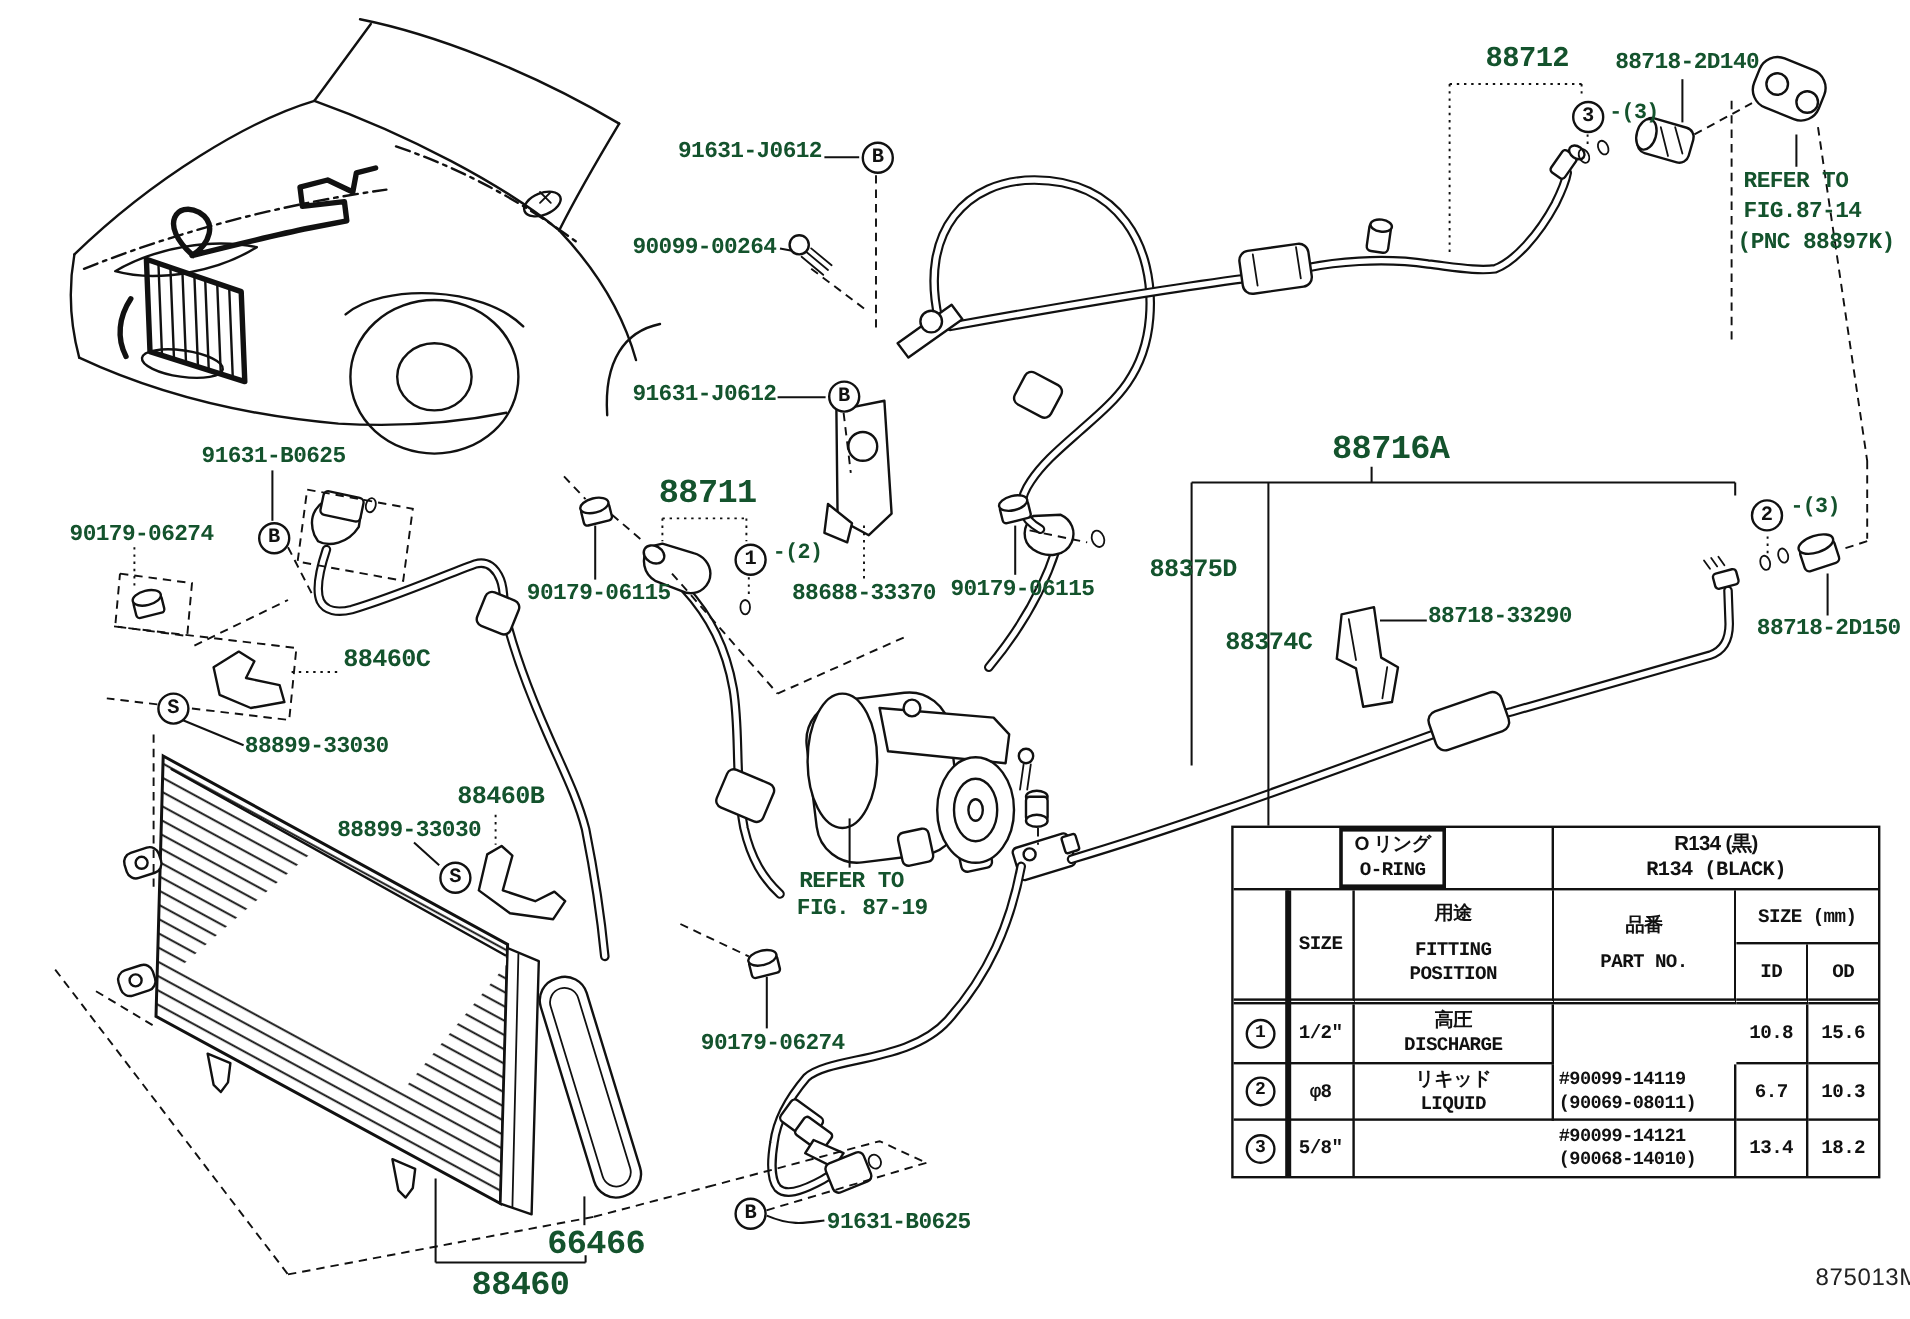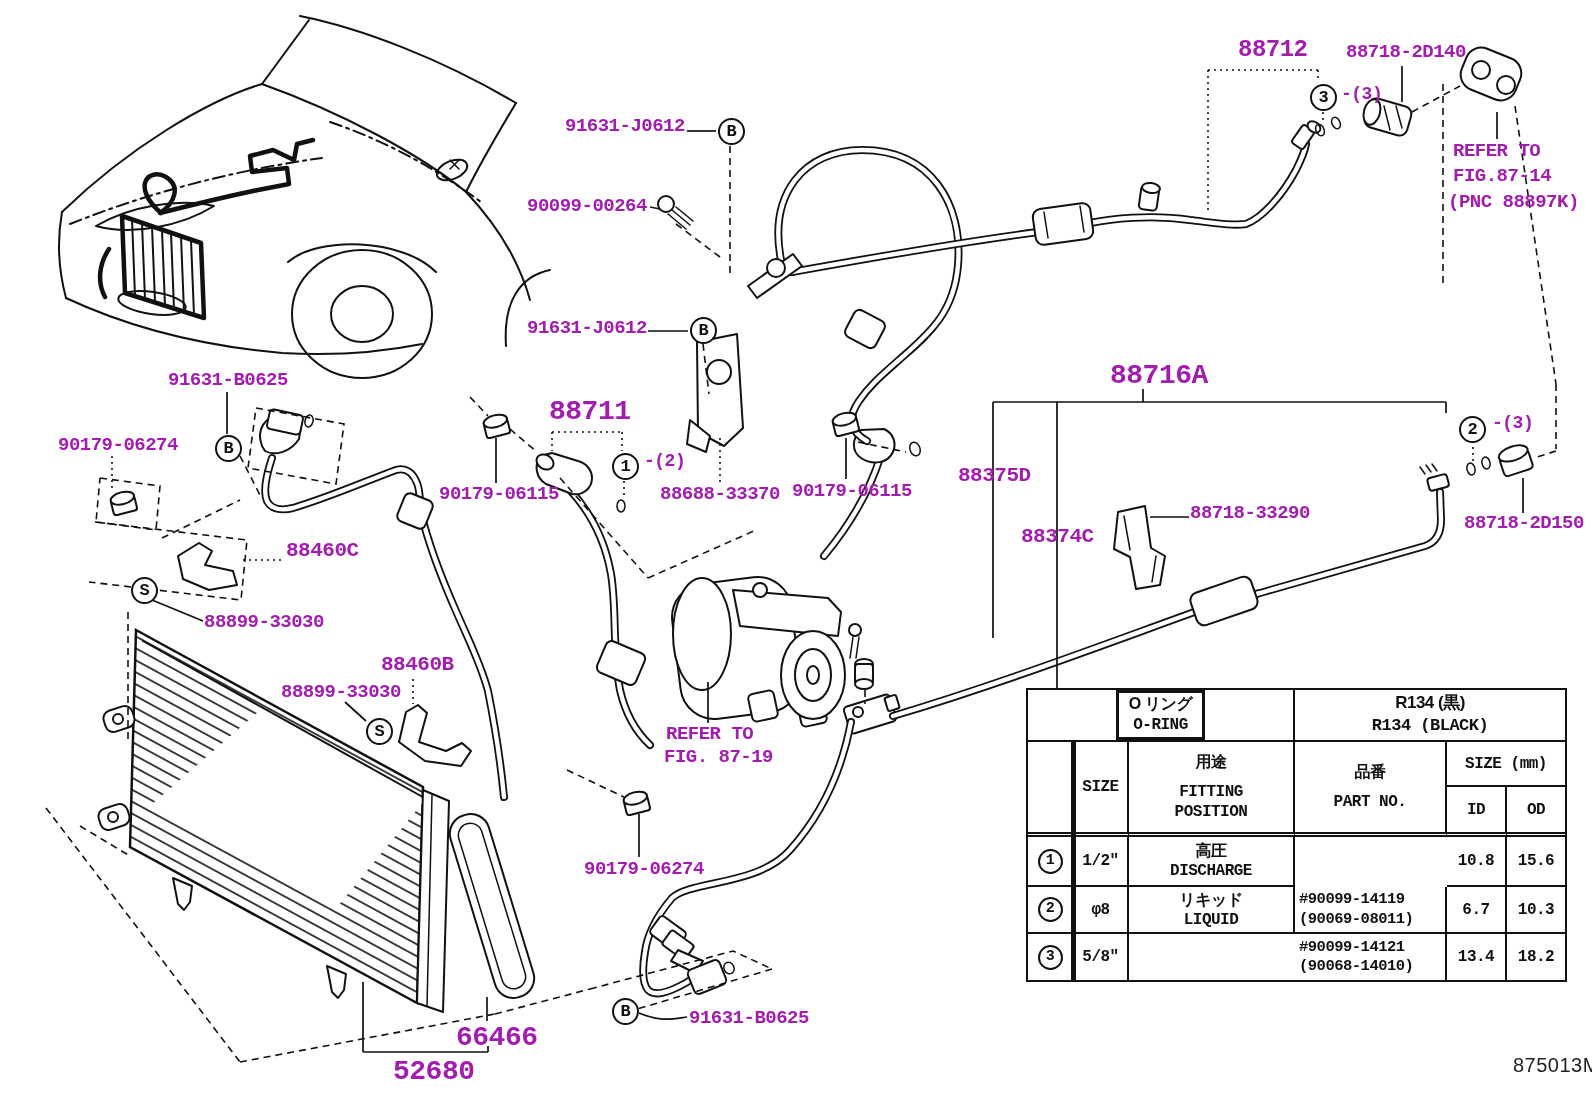--- a/index.html
+++ b/index.html
@@ -6,21 +6,21 @@
   #stage{position:relative;width:1592px;height:1099px;background:#fff;overflow:hidden;
          font-family:"Liberation Mono","DejaVu Sans Mono",monospace;color:#111;}
   svg{position:absolute;left:0;top:0;}
   .s2{stroke:#111;stroke-width:2;fill:none;stroke-linecap:round;stroke-linejoin:round;}
   .s15{stroke:#111;stroke-width:1.5;fill:none;stroke-linecap:round;}
   .bold{stroke:#111;stroke-width:4.5;fill:none;stroke-linecap:round;stroke-linejoin:round;}
   .part{fill:#fff;stroke:#111;stroke-width:2;stroke-linejoin:round;}
   .tube{stroke:#111;stroke-width:8;fill:none;stroke-linecap:round;}
   .core{stroke:#fff;stroke-width:4.4;fill:none;stroke-linecap:round;}
   .lbl{position:absolute;white-space:nowrap;font-weight:bold;font-size:19px;line-height:1;
-       letter-spacing:-0.5px;color:#a21caf;}
+       letter-spacing:-0.5px;color:#14532d;}
   .lbl.b21{font-size:21px;} .lbl.b22{font-size:28px;} .lbl.b24{font-size:24px;} .lbl.s18{font-size:18px;}
   .co{position:absolute;width:27px;height:27px;border:2.4px solid #111;border-radius:50%;
       display:flex;align-items:center;justify-content:center;font-weight:bold;font-size:17px;
       background:#fff;box-sizing:border-box;}
   .figcode{position:absolute;font-family:"Liberation Sans","DejaVu Sans",sans-serif;
       font-size:20px;color:#222;letter-spacing:0.5px;}
   
   .oring-table{position:absolute;left:1026px;top:688px;width:537px;height:290px;
       border:2.5px solid #111;box-sizing:content-box;display:grid;
       grid-template-columns:46px 55px 166px 152px 60px 58px;
@@ -279,21 +279,21 @@
   <div class="co" style="left:612px;top:453px">1</div>
   <div class="co" style="left:1459px;top:416px">2</div>
   <div class="co" style="left:1310px;top:84px">3</div>
 
   <div class="lbl" style="left:168px;top:371px">91631-B0625</div>
   <div class="lbl" style="left:58px;top:436px">90179-06274</div>
   <div class="lbl b21" style="left:286px;top:540px">88460C</div>
   <div class="lbl" style="left:204px;top:613px">88899-33030</div>
   <div class="lbl b21" style="left:381px;top:654px">88460B</div>
   <div class="lbl" style="left:281px;top:683px">88899-33030</div>
-  <div class="lbl b22" style="left:393px;top:1058px">52680</div>
+  <div class="lbl b22" style="left:393px;top:1058px">88460</div>
   <div class="lbl b22" style="left:456px;top:1024px">66466</div>
   <div class="lbl" style="left:565px;top:117px">91631-J0612</div>
   <div class="lbl" style="left:527px;top:197px">90099-00264</div>
   <div class="lbl" style="left:527px;top:319px">91631-J0612</div>
   <div class="lbl b22" style="left:549px;top:398px">88711</div>
   <div class="lbl s18" style="left:644px;top:452px">-(2)</div>
   <div class="lbl" style="left:439px;top:485px">90179-06115</div>
   <div class="lbl" style="left:660px;top:485px">88688-33370</div>
   <div class="lbl" style="left:792px;top:482px">90179-06115</div>
   <div class="lbl" style="left:666px;top:725px">REFER TO</div>

